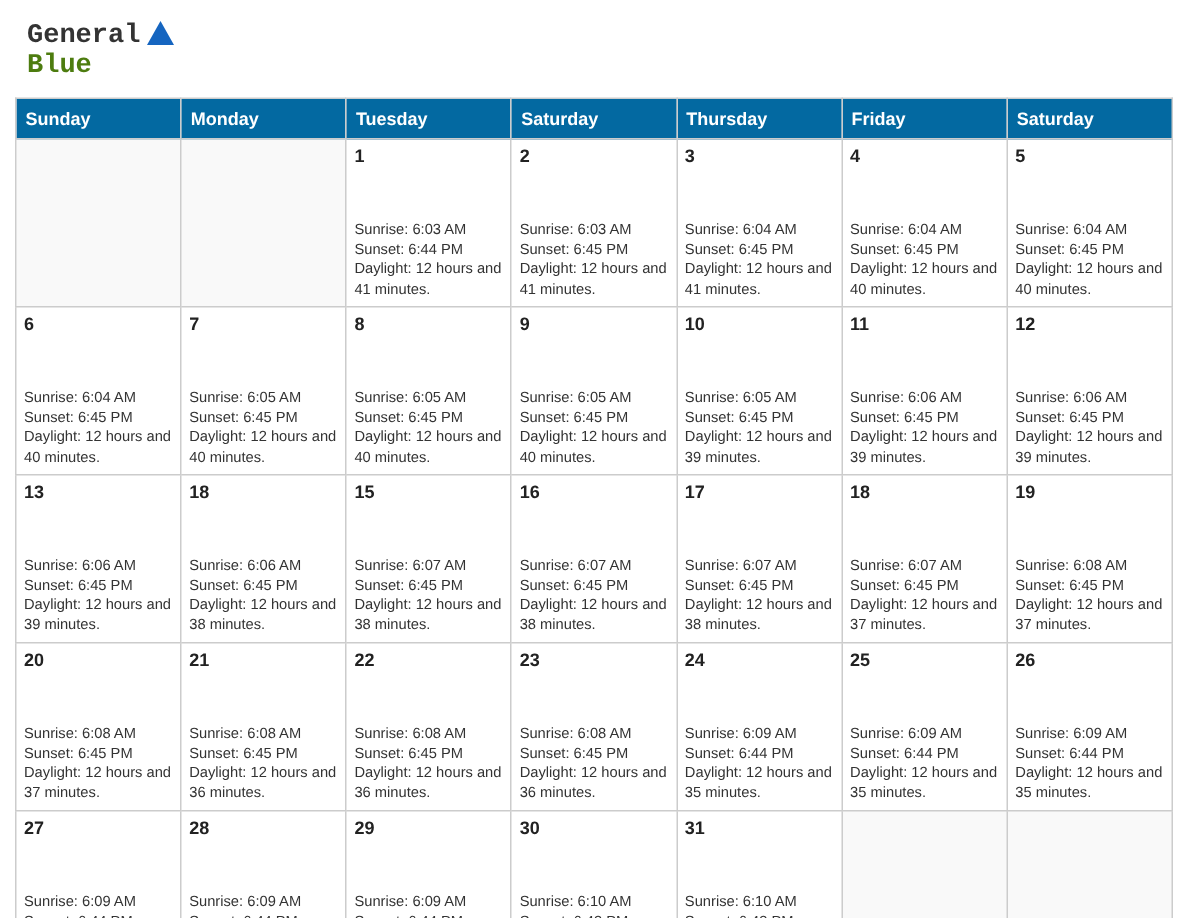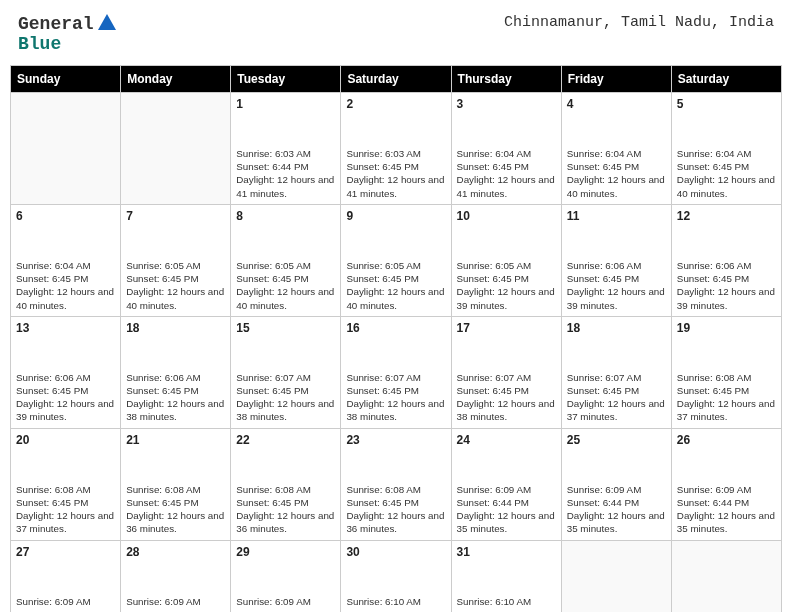--- a/index.html
+++ b/index.html
@@ -38,21 +38,21 @@
     .location {
       font-size: 15px;
       color: #333;
     }
     .calendar {
       width: 100%;
       border-collapse: collapse;
       font-size: 10.5px;
     }
     .calendar th {
-      background-color: #000000;
+      background-color: #0369a1;
       color: #fff;
       text-align: left;
       padding: 6px 6px;
       font-size: 12px;
       font-weight: bold;
       border: 1px solid #ccc;
     }
     .calendar td {
       border: 1px solid #ccc;
       vertical-align: top;
@@ -81,25 +81,24 @@
 
 <div class="header">
   <div class="logo">
     <div class="logo-row">
       <span style="font-size:18px;font-weight:bold;color:#333;">General</span>
       <svg width="22" height="22" viewBox="0 0 22 22" style="margin-left:2px;margin-top:-2px;">
         <polygon points="11,2 20,18 2,18" fill="#1565c0"></polygon>
       </svg>
     </div>
     <div>
-      <span style="font-size:18px;font-weight:bold;color:#0f766e;">Blue</span>
+      <span style="font-size:18px;font-weight:bold;color:#4d7c0f;">Blue</span>
     </div>
   </div>
   <div class="title-area">
-    <div class="location">Chinnamanur, Tamil Nadu, India</div>
   </div>
 </div>
 
 <table class="calendar">
   <thead>
     <tr>
       <th>Sunday</th>
       <th>Monday</th>
       <th>Tuesday</th>
       <th>Saturday</th>

